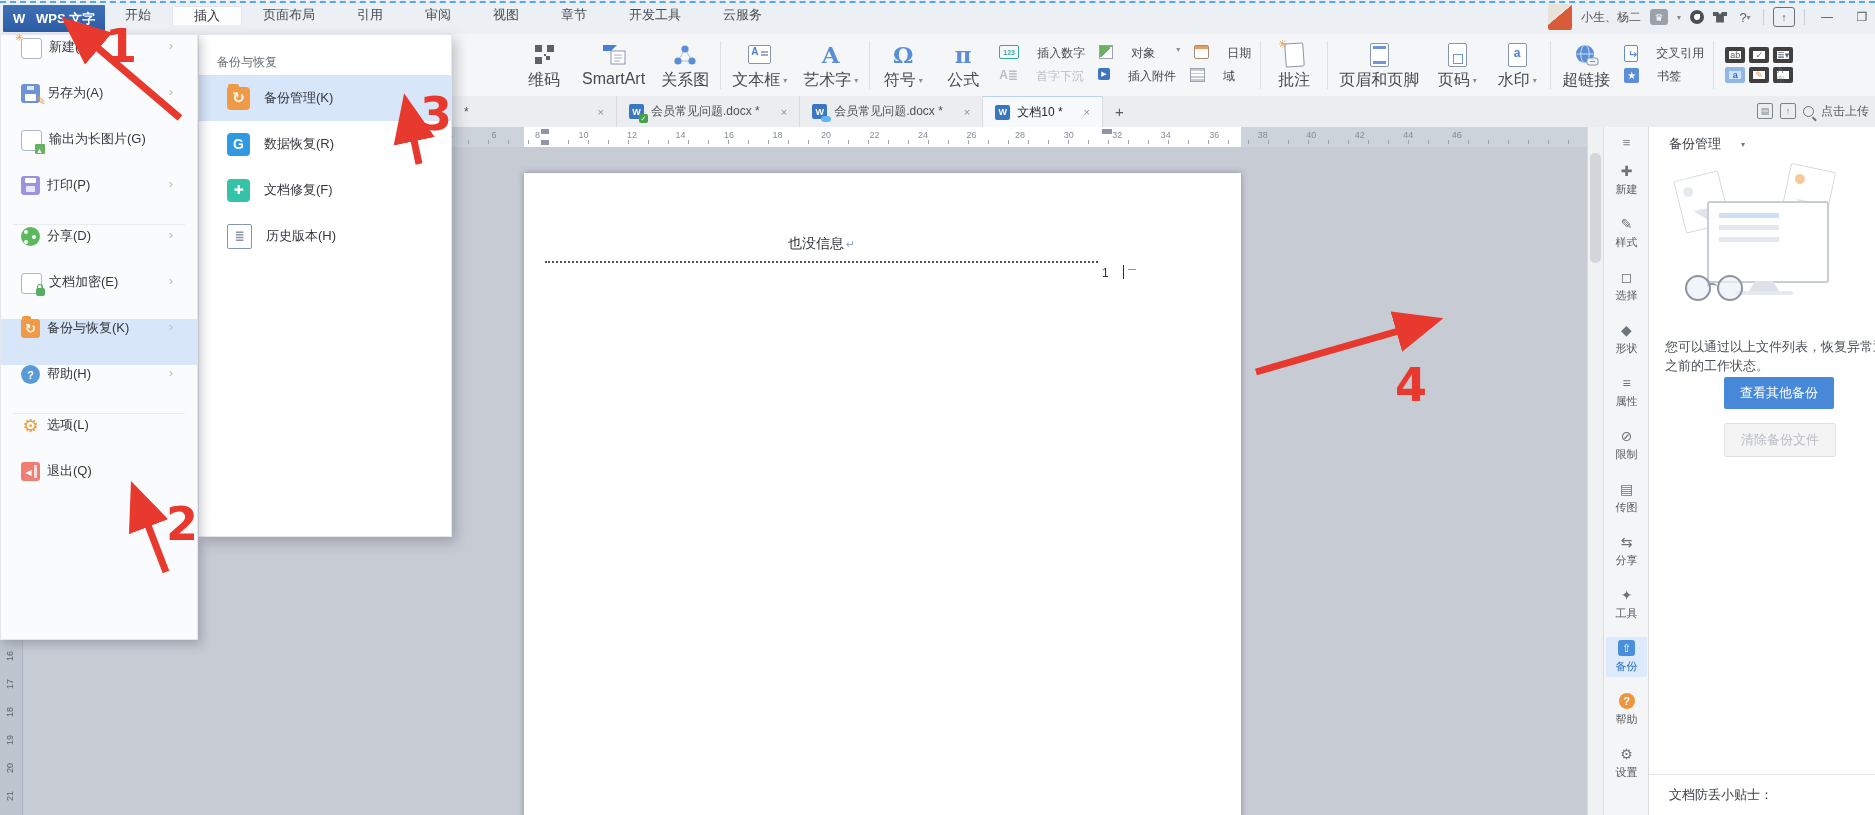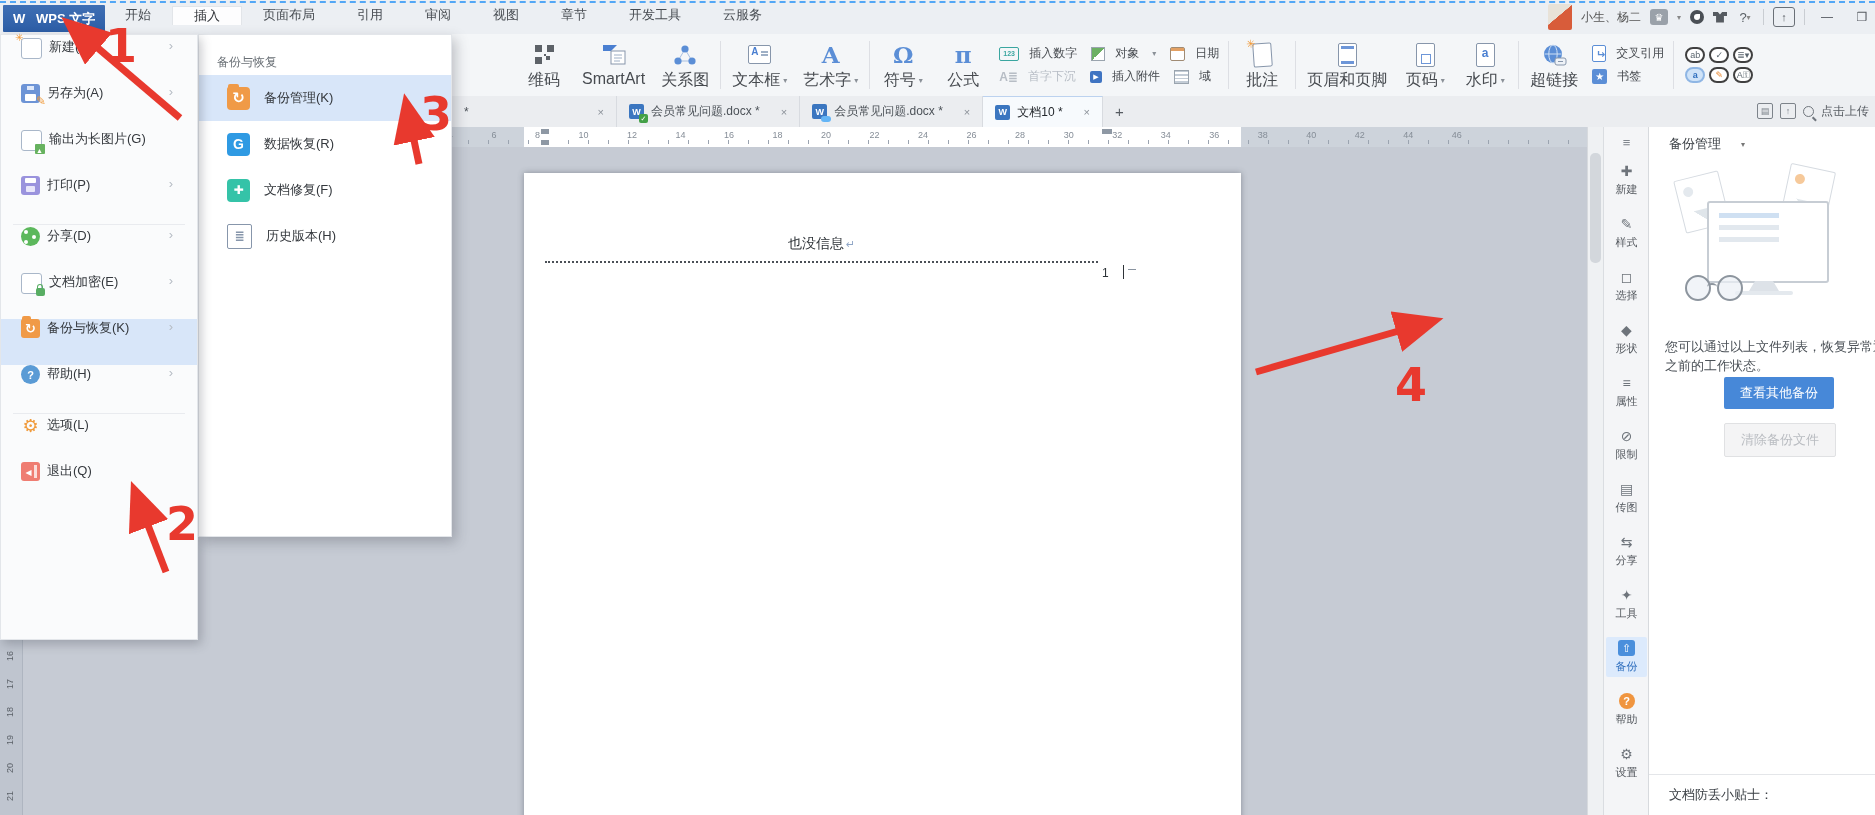--- a/index.html
+++ b/index.html
@@ -55,35 +55,35 @@
   .pg-comment::before{content:"✳";position:absolute;left:-7px;top:-7px;color:#f09a3a;font-size:11px}
   .pg-cross{border-color:#5b8ed6}
   .pg-cross::after{content:"↵";position:absolute;left:3px;top:2px;color:#5b8ed6;font-size:11px;font-weight:bold;transform:scaleX(-1)}
   .ic-bookmark{width:15px;height:15px;background:#5b8ed6;border-radius:2px;color:#fff;font-size:10px;display:flex;align-items:center;justify-content:center}
   .ic-tbox{width:21px;height:17px;border:1.5px solid #8796ab;border-radius:2px;background:#fff;position:relative}
   .ic-tbox::after{content:"A";position:absolute;left:2px;top:0px;font-size:10px;color:#4a7fd1;font-weight:bold}
   .ic-tbox::before{content:"";position:absolute;right:2px;top:5px;width:7px;height:6px;
      background:repeating-linear-gradient(#9fb0c6 0 1.5px,transparent 1.5px 3.5px)}
   .rcol{display:flex;flex-direction:column;justify-content:center;gap:6px;padding:0 6px}
   .srow{display:flex;gap:14px;align-items:center}
-  .sbtn{display:flex;align-items:center;gap:10px;font-size:12px;color:#474b50;white-space:nowrap}
+  .sbtn{display:flex;align-items:flex-start;gap:18px;font-size:12px;color:#474b50;white-space:nowrap}
   .sbtn.disabled{color:#b7bdc5}
   .ic-123{min-width:16px;height:12px;border:1px solid #3aa6a0;color:#3aa6a0;font-size:7px;font-weight:bold;
           display:flex;align-items:center;justify-content:center;border-radius:2px;padding:0 1px}
   .ic-123::after{content:"123"}
   .ic-obj{width:12px;height:12px;border:1px solid #9aa4ae;background:linear-gradient(135deg,#6cb063 50%,#fff 50%)}
   .ic-cal{width:13px;height:12px;border:1px solid #a08b74;border-radius:2px;background:#fff;position:relative}
   .ic-cal::before{content:"";position:absolute;top:0;left:0;right:0;height:3px;background:#e2a063}
   .ic-dropA{color:#b7bdc5;font-size:12px;font-weight:bold}.ic-dropA::after{content:"A≣"}
   .ic-attach{width:12px;height:12px;background:#3f74c2;border-radius:2px;color:#fff;font-size:7px;display:flex;align-items:center;justify-content:center}
   .ic-attach::after{content:"▶"}
   .ic-field{width:13px;height:12px;border:1px solid #9aa4ae;background:
       repeating-linear-gradient(#c3ccd6 0 1.5px,#fff 1.5px 3.5px)}
   .formgrid{display:grid;grid-template-columns:repeat(3,20px);grid-auto-rows:16px;gap:4px;align-content:center;padding:0 8px}
-  .fbox{border:2px solid #404040;background:#fff;border-radius:8px;font-size:9px;color:#5b666f;
+  .fbox{border:4px solid #404040;background:#fff;border-radius:2px;font-size:9px;color:#5b666f;
         display:flex;align-items:center;justify-content:center}
   .fbox.hl{background:#cfe3f8;border-color:#8fb6e4;color:#2f6fbe;font-weight:bold}
   .fbox.orange{color:#e8862c}
 
   
   .tabbar{position:absolute;top:96px;left:0;right:0;height:31px;background:#ebedf0;border-bottom:1px solid #d2d6db;
           display:flex;align-items:stretch;padding-left:452px;font-size:12px;color:#4c5258}
   .dtab{display:flex;align-items:center;gap:7px;padding:0 12px;border-right:1px solid #d8dbe0;white-space:nowrap}
   .dtab .x{color:#8b9199;font-size:11px;margin-left:14px}
   .dtab.first{width:140px;justify-content:space-between}

